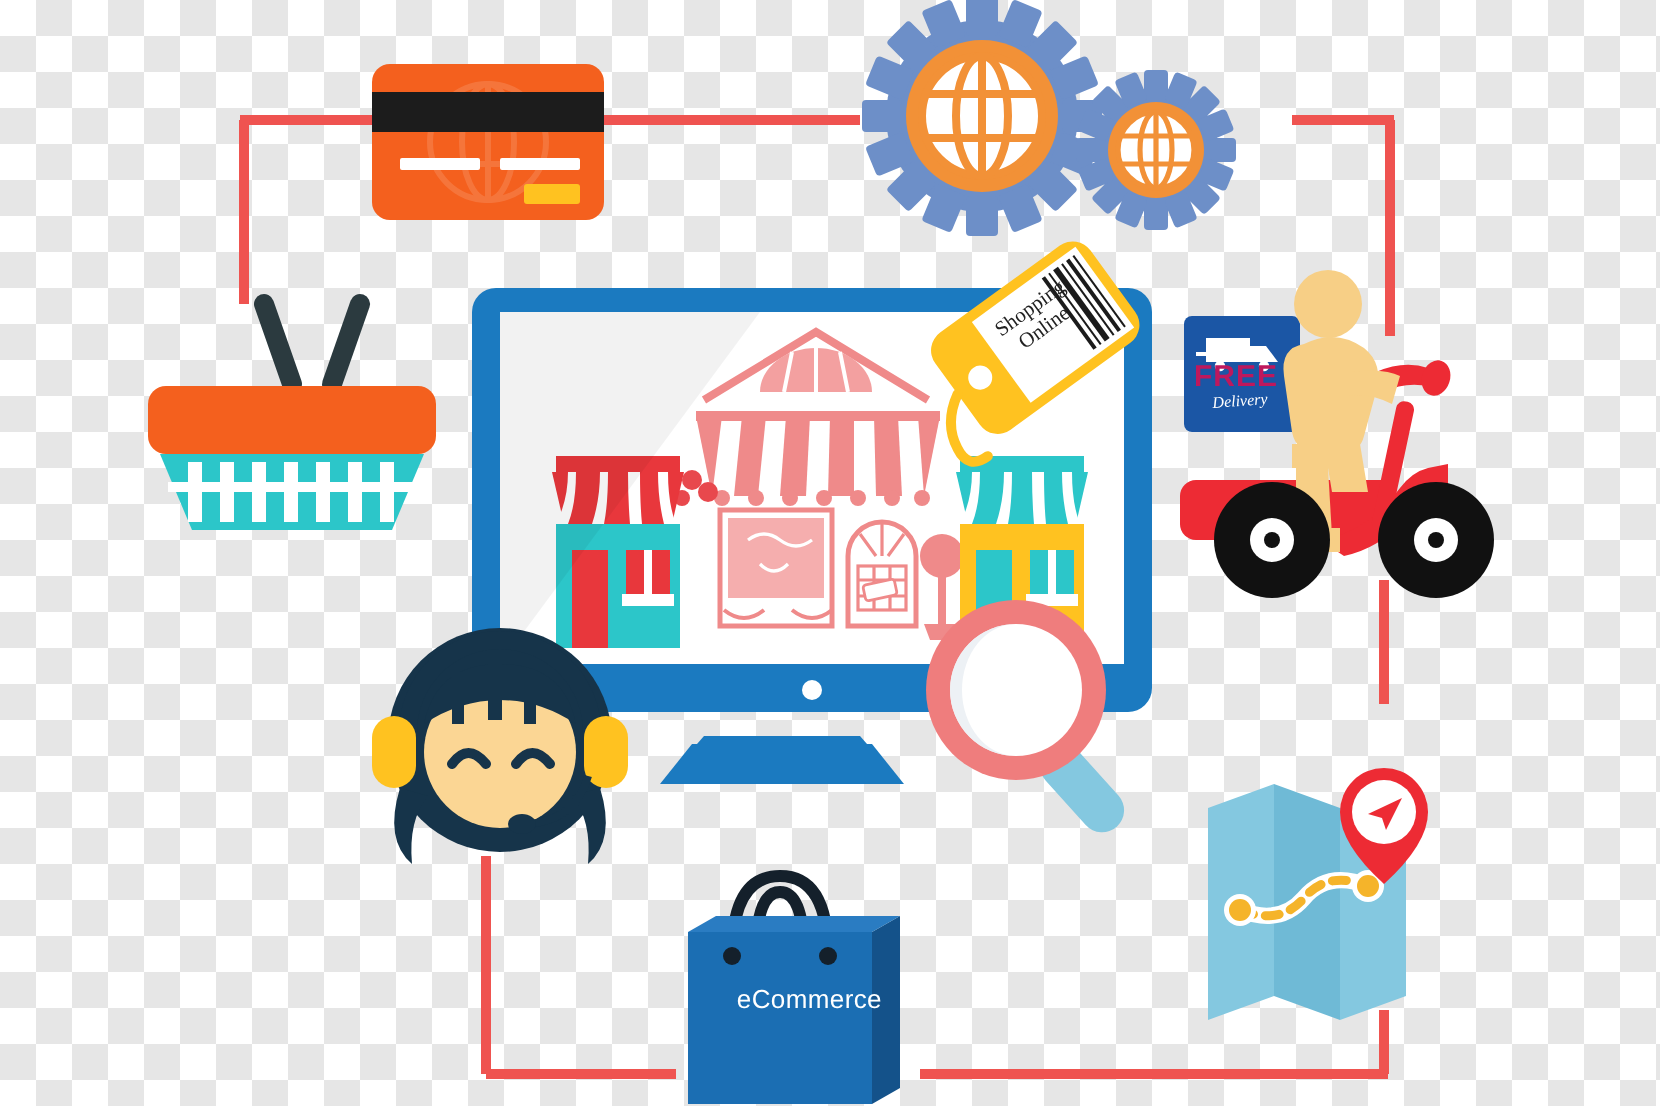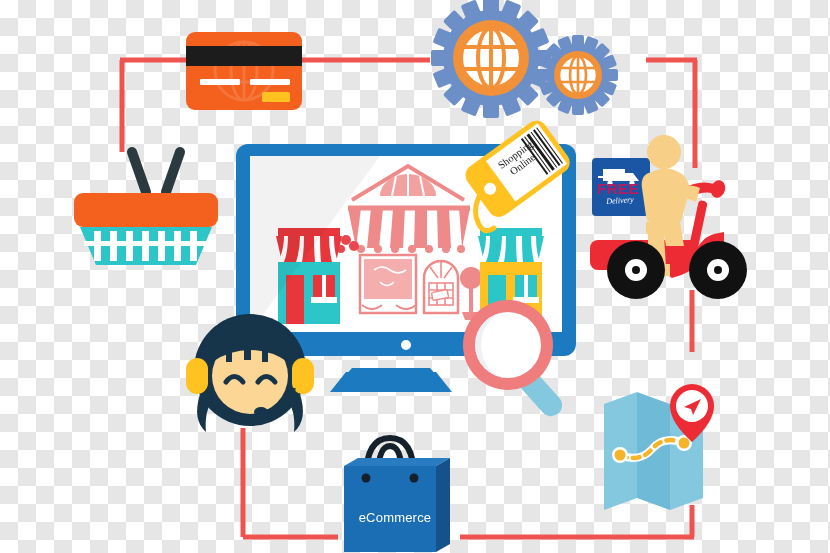--- a/index.html
+++ b/index.html
@@ -10,22 +10,22 @@
     background:
       repeating-conic-gradient(#e6e6e6 0% 25%, #ffffff 0% 50%) 0 0 / 36px 36px;
     overflow:hidden;
   }
   #stage{position:relative;width:830px;height:553px;}
   #stage svg{position:absolute;left:0;top:0;}
   .lbl{position:absolute;pointer-events:none;white-space:nowrap;}
 
   
   #bag-text{
-    left:349px; top:510px; width:92px;
-    text-align:center;
+    left:349px; top:492px; width:92px;
+    text-align:right;
     color:#ffffff; font-size:13px; letter-spacing:.2px;
   }
   
   #free-text{
     left:597px; top:180px; width:46px; text-align:left;
     color:#be185d; font-size:15px; font-weight:bold; letter-spacing:.5px;
     font-family:"Liberation Sans", sans-serif;
   }
   #delivery-text{
     left:595px; top:196px; width:50px; text-align:center;

